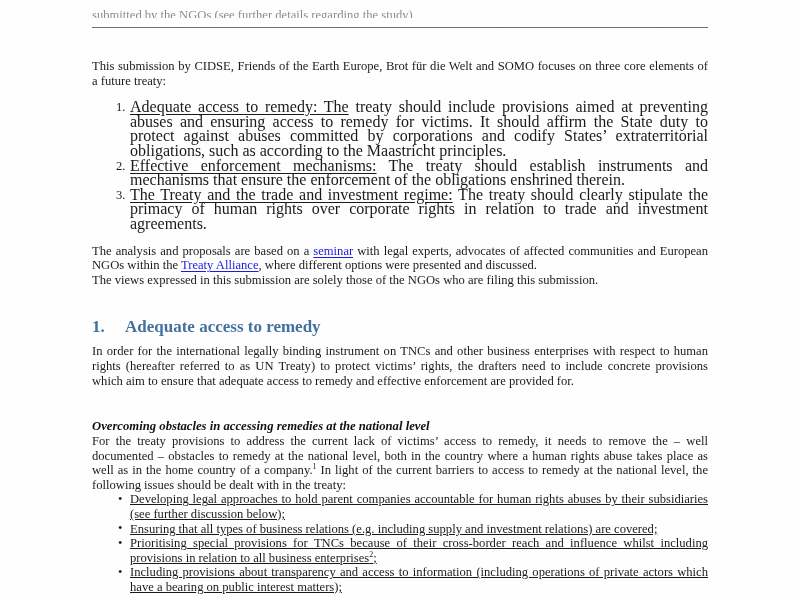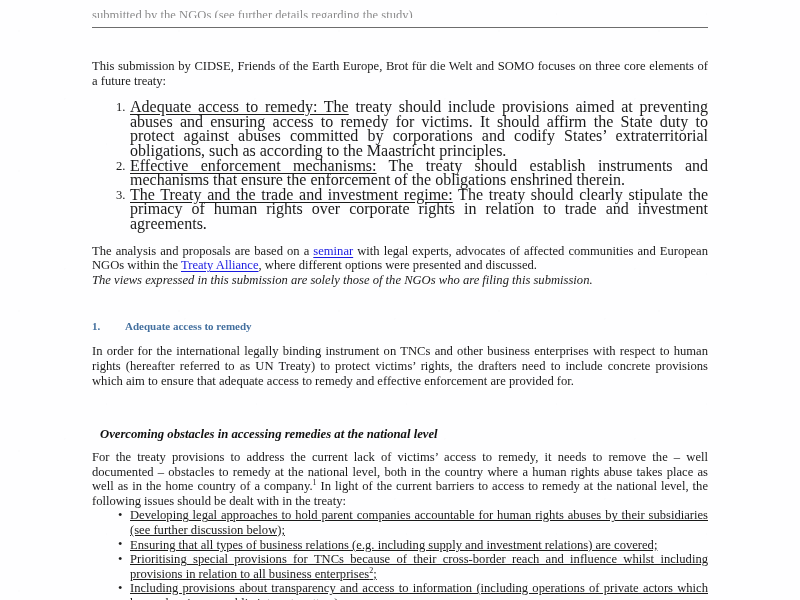--- a/index.html
+++ b/index.html
@@ -102,36 +102,36 @@
     text-underline-offset: 1.5px;
   }
 
   a.doclink {
     color: #1a1ae0;
     text-decoration: underline;
     text-underline-offset: 1.5px;
   }
 
   h2.section-heading {
-    font-size: 11px;
+    font-size: 17px;
     font-weight: bold;
     color: #44709f;
     margin: 0;
     line-height: 17px;
   }
   h2.section-heading .num {
     display: inline-block;
     width: 33px;
   }
 
   h3.sub-heading {
     font-size: 12.7px;
     font-weight: bold;
     font-style: italic;
-    margin: 8px;
+    margin: 0;
     line-height: 15px;
     color: #111;
   }
 
   ul.bullets {
     margin: 0;
     padding: 0;
     list-style: none;
     text-decoration: underline;
   }
@@ -149,21 +149,21 @@
     top: -0.5px;
     font-size: 12.6px;
   }
 
   sup {
     font-size: 8px;
     vertical-align: super;
     line-height: 0;
   }
 
-  .nowrapjust { text-align: left; font-style: italic; }
+  .nowrapjust { text-align: left; }
 </style>
 </head>
 <body>
 
 <div id="page">
   <div class="content">
 
     <div class="clipped-line">submitted by the NGOs (see further details regarding the study)</div>
 
     <hr class="rule">

